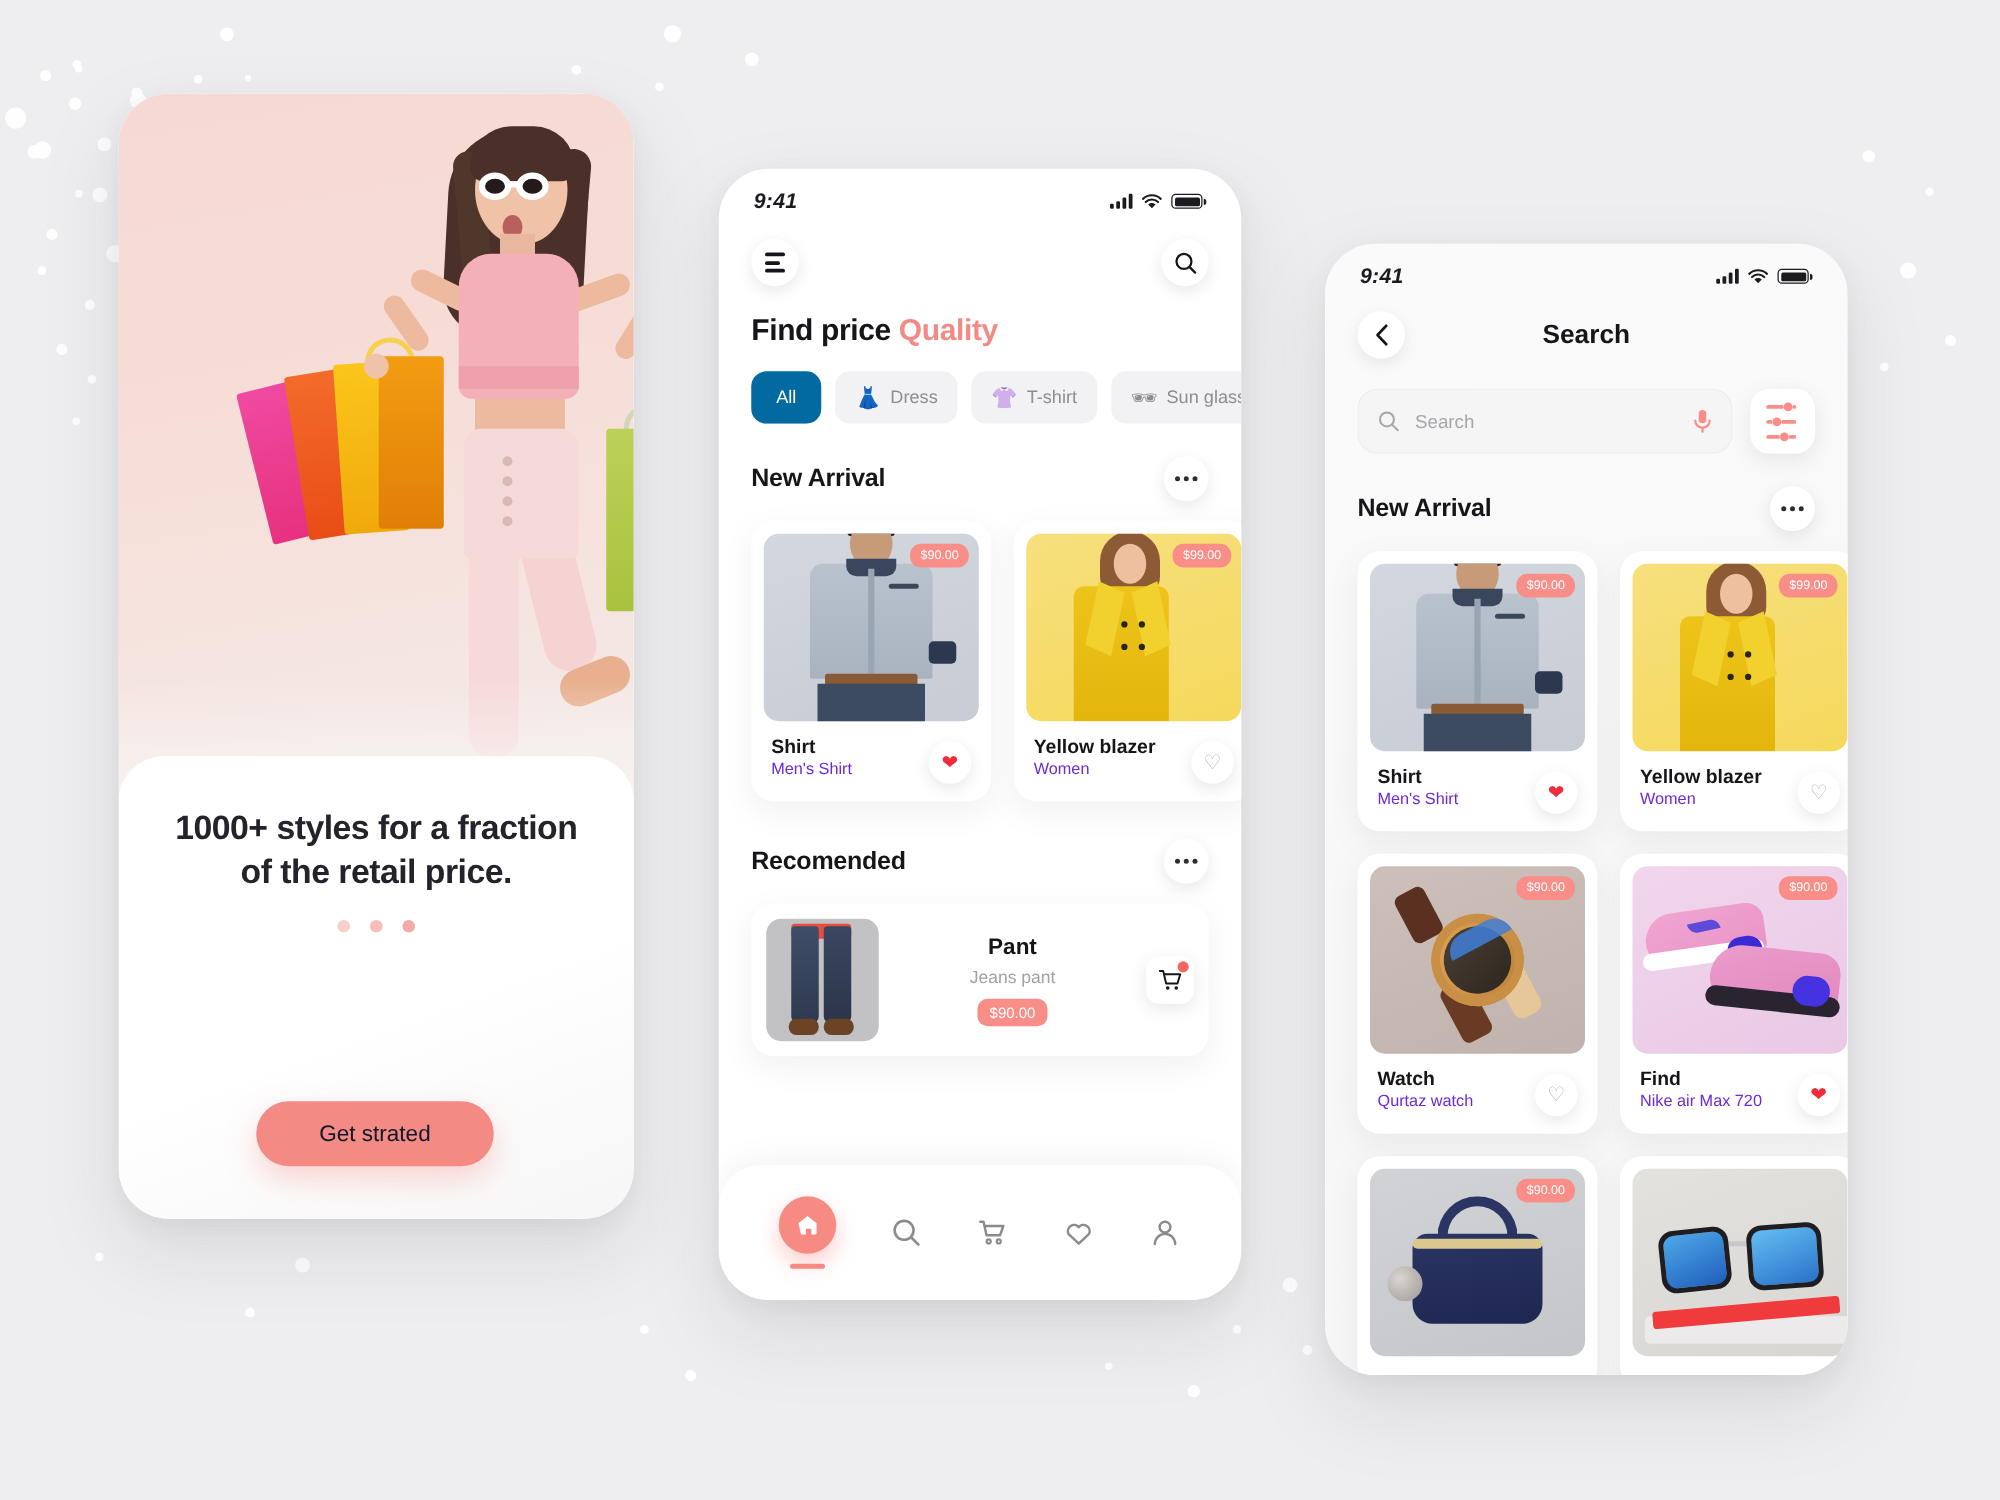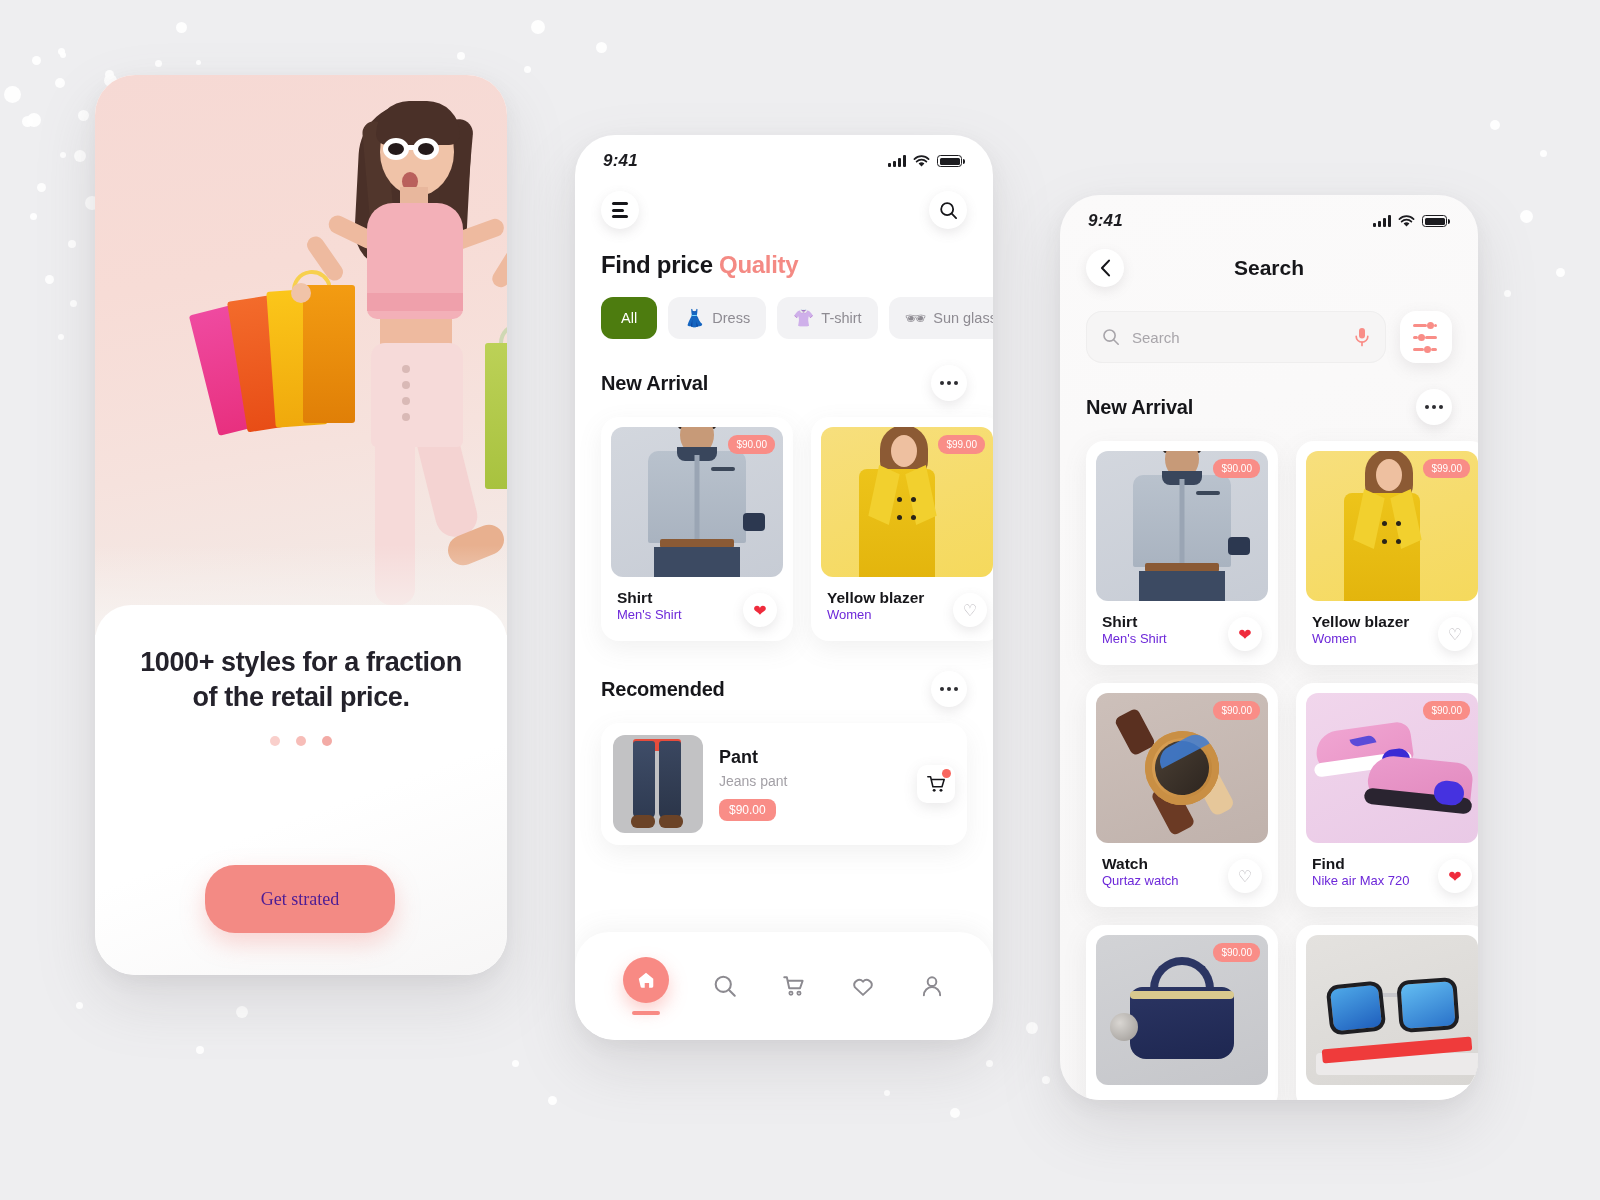--- a/index.html
+++ b/index.html
@@ -80,23 +80,23 @@
     padding: 40px 44px 0;
     text-align: center;
   }
   .onb-title { font-size: 27px; font-weight: 700; line-height: 1.28; color: #24222b; letter-spacing:-.4px; }
   .onb-sub { margin-top: 22px; font-size: 13.5px; line-height: 1.62; color: #9a979d; }
   .pager { margin-top: 22px; display:flex; justify-content:center; gap: 16px; }
   .pg { width: 10px; height: 10px; border-radius: 50%; background: #f9cfcb; }
   .pg.mid { background:#f7bdb8; }
   .pg.on { background:#f3aba6; }
   .cta {
-    position:absolute; left: 110px; bottom: 42px; width: 190px; height: 68px;
-    background: #f38a84; color:#4c1d95; border:none; border-radius: 30px;
-    font-family:Liberation Serif, serif; font-size: 18px; font-weight:500; cursor:pointer;
+    position:absolute; left: 110px; bottom: 42px; width: 190px; height: 52px;
+    background: #f38a84; color:#0f172a; border:none; border-radius: 30px;
+    font-family:Liberation Sans, sans-serif; font-size: 18px; font-weight:500; cursor:pointer;
     box-shadow: 0 10px 24px rgba(243,138,132,.35);
   }
 
   
   #phone2 { left: 575px; top: 135px; width: 418px; height: 905px; }
 
   .statusbar { display:flex; justify-content:space-between; align-items:center; padding: 16px 28px 4px; font-style: italic; }
   .sb-time { font-size: 17px; font-weight: 700; color:#1c1c20; letter-spacing:.2px; }
   .sb-right { display:flex; align-items:center; gap: 7px; }
   .sig { display:flex; align-items:flex-end; gap:2px; height:12px; }
@@ -119,21 +119,21 @@
 
   .p2-heading { padding: 22px 26px 0; font-size: 24px; font-weight:700; color:#16161a; letter-spacing:-.3px; }
   .p2-heading em { font-style:normal; color:#f48a84; }
 
   .chips { display:flex; gap: 11px; padding: 18px 0 0 26px; overflow:hidden; }
   .chip {
     display:flex; align-items:center; gap:7px; flex:0 0 auto;
     height: 42px; padding: 0 16px; border-radius: 12px;
     background: #f2f2f4; color:#8e8b92; font-size: 14.5px; cursor:pointer;
   }
-  .chip.active { background:#4d7c0f; color:#fff; font-weight:500; padding:0 20px; }
+  .chip.active { background:#0369a1; color:#fff; font-weight:500; padding:0 20px; }
   .chip .emo { font-size: 17px; line-height:1; }
 
   .sect-head { display:flex; justify-content:space-between; align-items:center; padding: 26px 26px 0; }
   .sect-title { font-size: 20px; font-weight:700; color:#16161a; letter-spacing:-.2px; }
   .more-btn { width: 36px; height:36px; border-radius:50%; background:#fff; display:flex; align-items:center;
     justify-content:center; gap:3px; box-shadow: 0 4px 12px rgba(120,115,120,.16); cursor:pointer; }
   .more-btn i { width:4px;height:4px;border-radius:50%;background:#2c2c31;display:block; }
 
   .cards-row { display:flex; gap: 18px; padding: 16px 0 0 26px; }
   .pcard {
@@ -178,21 +178,21 @@
   .rec-card {
     margin: 16px 26px 0; background:#fff; border-radius: 18px; padding: 12px;
     display:flex; align-items:center; gap: 16px; box-shadow: 0 8px 24px rgba(120,115,120,.10);
   }
   .rec-img { position:relative; width: 90px; height: 98px; border-radius: 12px; background:#c2c2c4; overflow:hidden; flex:0 0 auto; }
   .jeans-l{position:absolute;left:20px;top:6px;width:22px;height:78px;background:linear-gradient(180deg,#3f4d68,#2e3a51);border-radius:3px 3px 6px 6px;}
   .jeans-r{position:absolute;left:46px;top:6px;width:22px;height:78px;background:linear-gradient(180deg,#3a4760,#2b3549);border-radius:3px 3px 6px 6px;}
   .jeans-top{position:absolute;left:20px;top:4px;width:48px;height:12px;background:#e74c3c;border-radius:3px;}
   .jshoe-l{position:absolute;left:18px;top:80px;width:24px;height:13px;background:#6b4327;border-radius:6px;}
   .jshoe-r{position:absolute;left:46px;top:80px;width:24px;height:13px;background:#6b4327;border-radius:6px;}
-  .rec-info { flex:1; }
+  .rec-info { flex:1;text-align:center; }
   .rec-name { font-size: 18px; font-weight:700; color:#16161a; }
   .rec-desc { font-size: 14px; color:#a3a0a6; margin-top: 5px; }
   .rec-price { display:inline-block; margin-top: 10px; background:#f98d87; color:#fff;
     font-size: 12px; padding: 4px 10px; border-radius: 8px; }
   .cart-btn { width: 38px;height:38px;border-radius:10px;background:#fff;display:flex;align-items:center;
     justify-content:center; box-shadow:0 4px 14px rgba(120,115,120,.16); position:relative; cursor:pointer; }
   .cart-badge{position:absolute;top:4px;right:4px;width:9px;height:9px;border-radius:50%;background:#f8665f;}
 
   .tabbar {
     position:absolute; left:0; bottom:0; width:100%; height: 108px;

